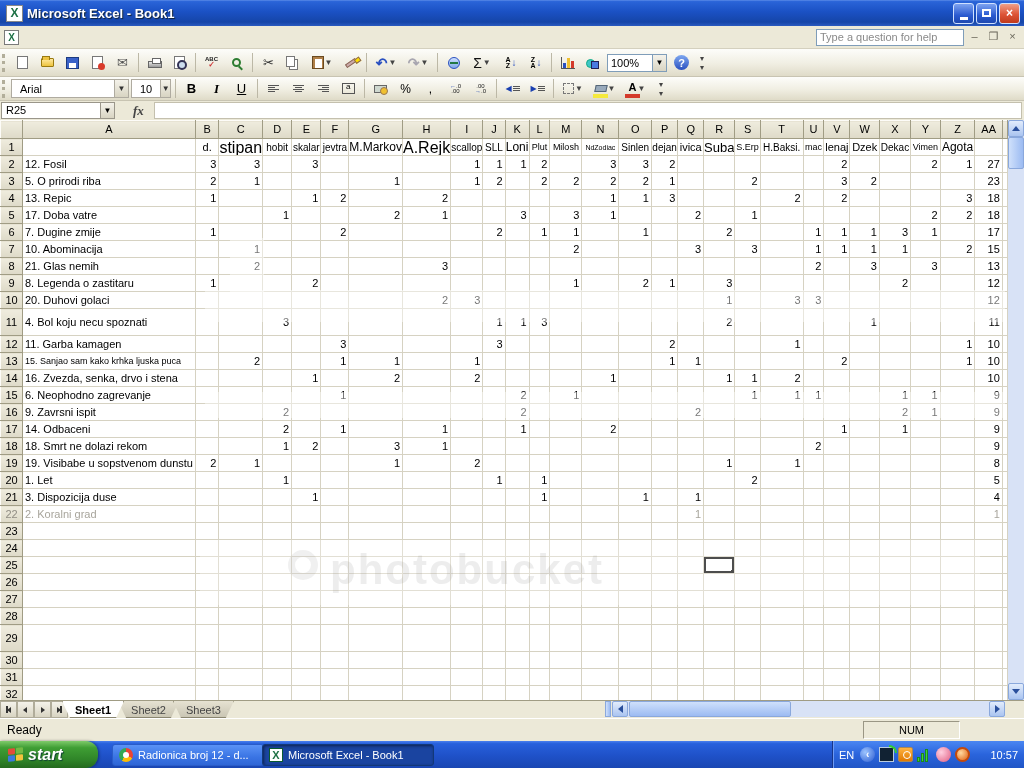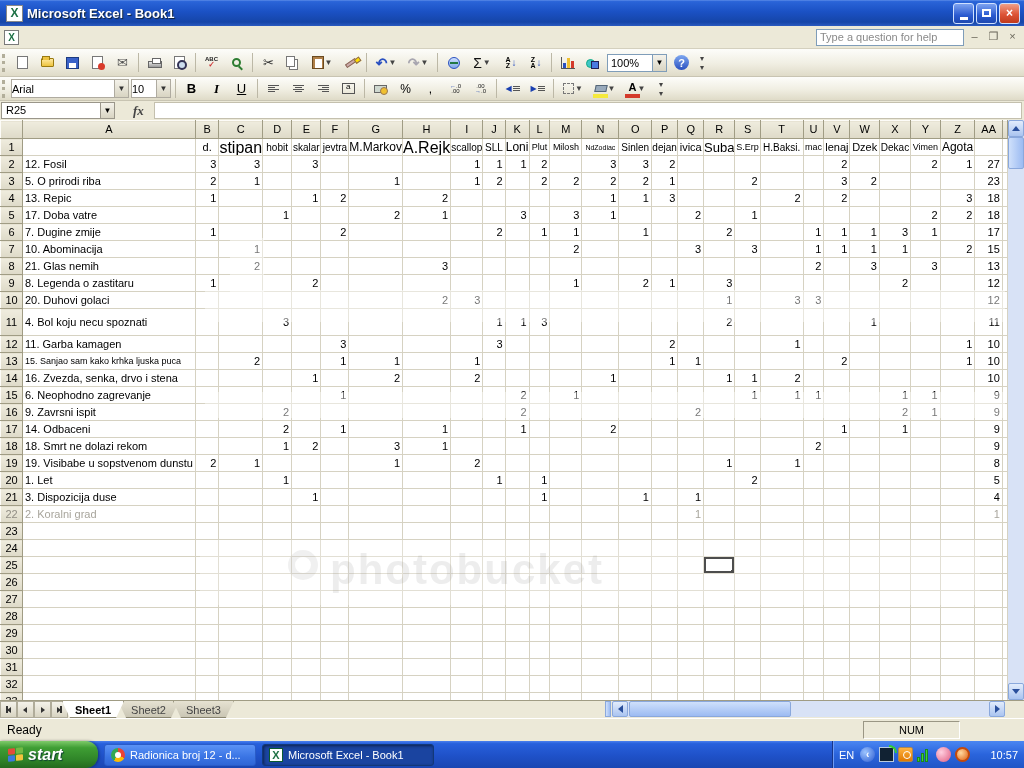--- a/index.html
+++ b/index.html
@@ -78,21 +78,21 @@
   .i-chart i { width:3px; display:block; }
   .i-draw { position:relative; width:13px; height:12px; }
   .i-draw::before { content:""; position:absolute; left:0; top:2px; width:7px; height:7px; border-radius:50%; background:#3ec6c6; border:1px solid #1a8; }
   .i-draw::after { content:""; position:absolute; right:0; bottom:0; width:6px; height:6px; background:#4a7ae0; border:1px solid #225; }
   .zoombox { display:flex; align-items:center; margin:0 2px; }
   .zoombox .zval { width:46px; height:18px; background:#fff; border:1px solid #7f9db9; font-size:11px; padding:2px 3px; }
   .i-help { width:15px; height:15px; border-radius:50%; background:linear-gradient(180deg,#7fa8f0,#2a50c0); color:#fff; font-size:11px; font-weight:bold; display:flex; align-items:center; justify-content:center; }
   .tb-chevron { margin-left:2px; width:12px; height:21px; font-size:8px; color:#444; display:flex; flex-direction:column; align-items:center; justify-content:center; }
   
   .combo { display:flex; align-items:center; height:19px; background:#fff; border:1px solid #afaba0; margin:0 1px; }
-  .combo .cval { font-size:11px; padding:0 0; }
+  .combo .cval { font-size:11px; padding:0 8px; }
   .combo .cbtn { width:14px; height:17px; background:linear-gradient(180deg,#f4f2ea,#d8d4c2); border-left:1px solid #afaba0;
     font-size:8px; color:#333; display:flex; align-items:center; justify-content:center; }
   .b-label { font-weight:bold; font-size:13px; }
   .i-label { font-style:italic; font-family:"Liberation Serif",serif; font-size:13px; font-weight:bold; }
   .u-label { text-decoration:underline; font-size:13px; }
   .i-align { display:flex; flex-direction:column; gap:1px; }
   .i-align i { display:block; height:1px; background:#555; }
   .al i:nth-child(odd){width:11px} .al i:nth-child(even){width:7px}
   .ac i:nth-child(odd){width:11px} .ac i:nth-child(even){width:7px; margin:0 auto}
   .ar i:nth-child(odd){width:11px} .ar i:nth-child(even){width:7px; margin-left:auto}
@@ -1367,21 +1367,21 @@
           <td class="cell num"></td>
           <td class="cell num"></td>
           <td class="cell num"></td>
           <td class="cell num"></td>
           <td class="cell num"></td>
           <td class="cell num"></td>
           <td class="cell num"></td>
           <td class="cell num"></td>
           <td class="cell"></td>
         </tr>
-        <tr style="height:17px">
+        <tr style="height:27px">
           <td class="rh">29</td>
           <td class="cell lbl"></td>
           <td class="cell num"></td>
           <td class="cell num"></td>
           <td class="cell num"></td>
           <td class="cell num"></td>
           <td class="cell num"></td>
           <td class="cell num"></td>
           <td class="cell num"></td>
           <td class="cell num"></td>
@@ -1591,21 +1591,21 @@
 <div class="taskbar">
   <div class="startbtn">
     <span class="flag">
       <i style="background:#e34b3a"></i>
         <i style="background:#73b944"></i>
         <i style="background:#3b78e0"></i>
         <i style="background:#f3c43e"></i>
     </span>
     <span class="label">start</span>
   </div>
-  <span id="tasks"><span class="taskbtn inactive" style="left:104px;width:152px">
+  <span id="tasks"><span class="taskbtn inactive" style="left:112px;width:152px">
         <span class="chromeball"></span>
         <span>Radionica broj 12 - d...</span>
       </span><span class="taskbtn active" style="left:262px;width:172px">
         <span class="xlsq">X</span>
         <span>Microsoft Excel - Book1</span>
       </span></span>
   <div class="tray">
     <span class="lang">EN</span>
     <span class="trayico t-chev">‹</span>
     <span class="trayico t-net"></span>

